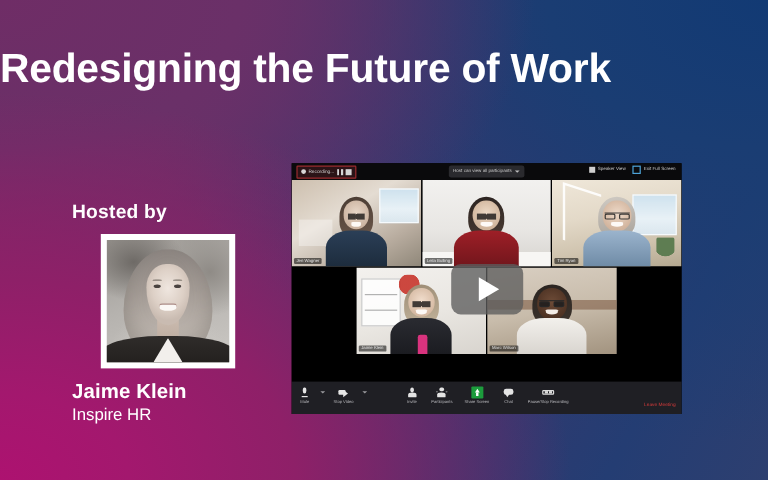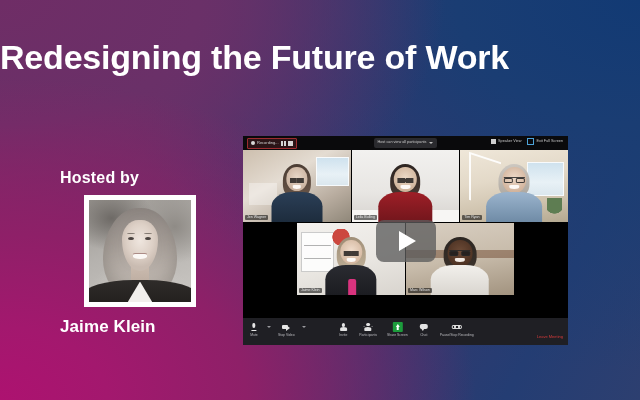--- a/index.html
+++ b/index.html
@@ -673,20 +673,21 @@
         <div class="hp-brow r"></div>
         <div class="hp-eye l"></div>
         <div class="hp-eye r"></div>
         <div class="hp-mouth"></div>
         <div class="hp-shoulders"></div>
         <div class="hp-collar"></div>
       </div>
     </div>
 
     <div class="host-name">Jaime Klein</div>
+    <div class="host-org">Inspire HR</div>
   </div>
 
   <div class="player">
 
     <div class="z-topbar">
 
       <div class="rec-pill">
         <span class="rec-dot"></span>
         <span class="rec-text">Recording...</span>
         <span class="rec-btn pause"></span>

